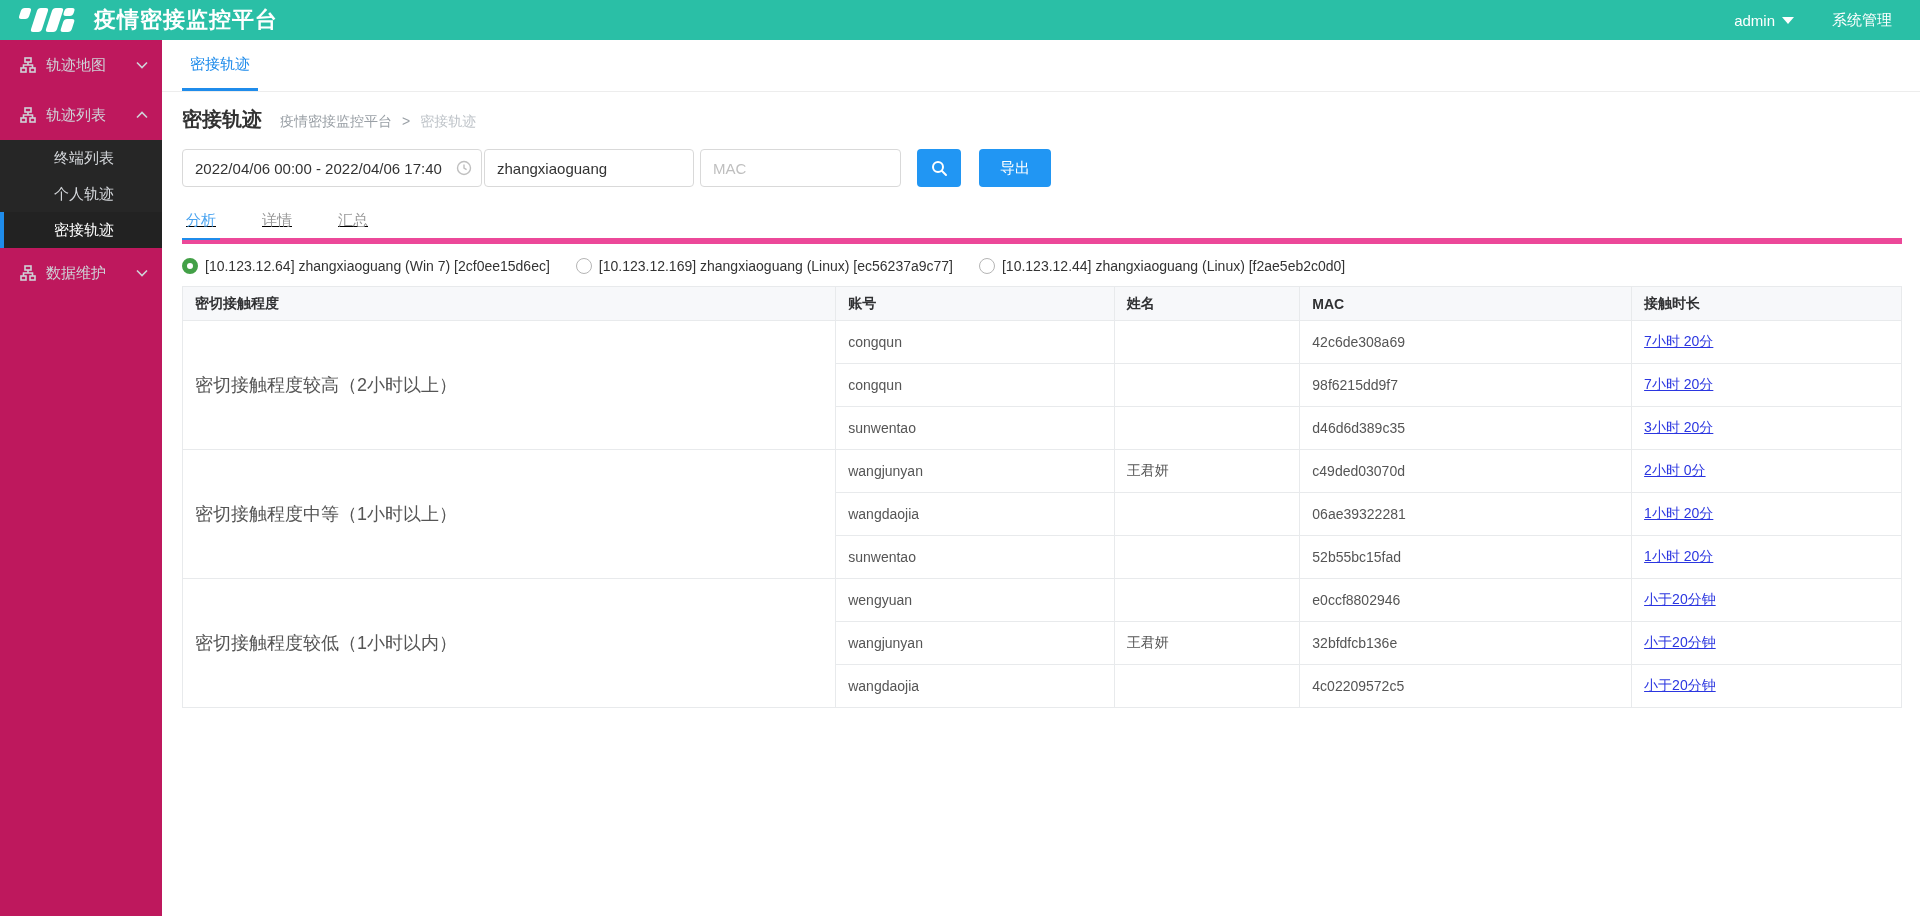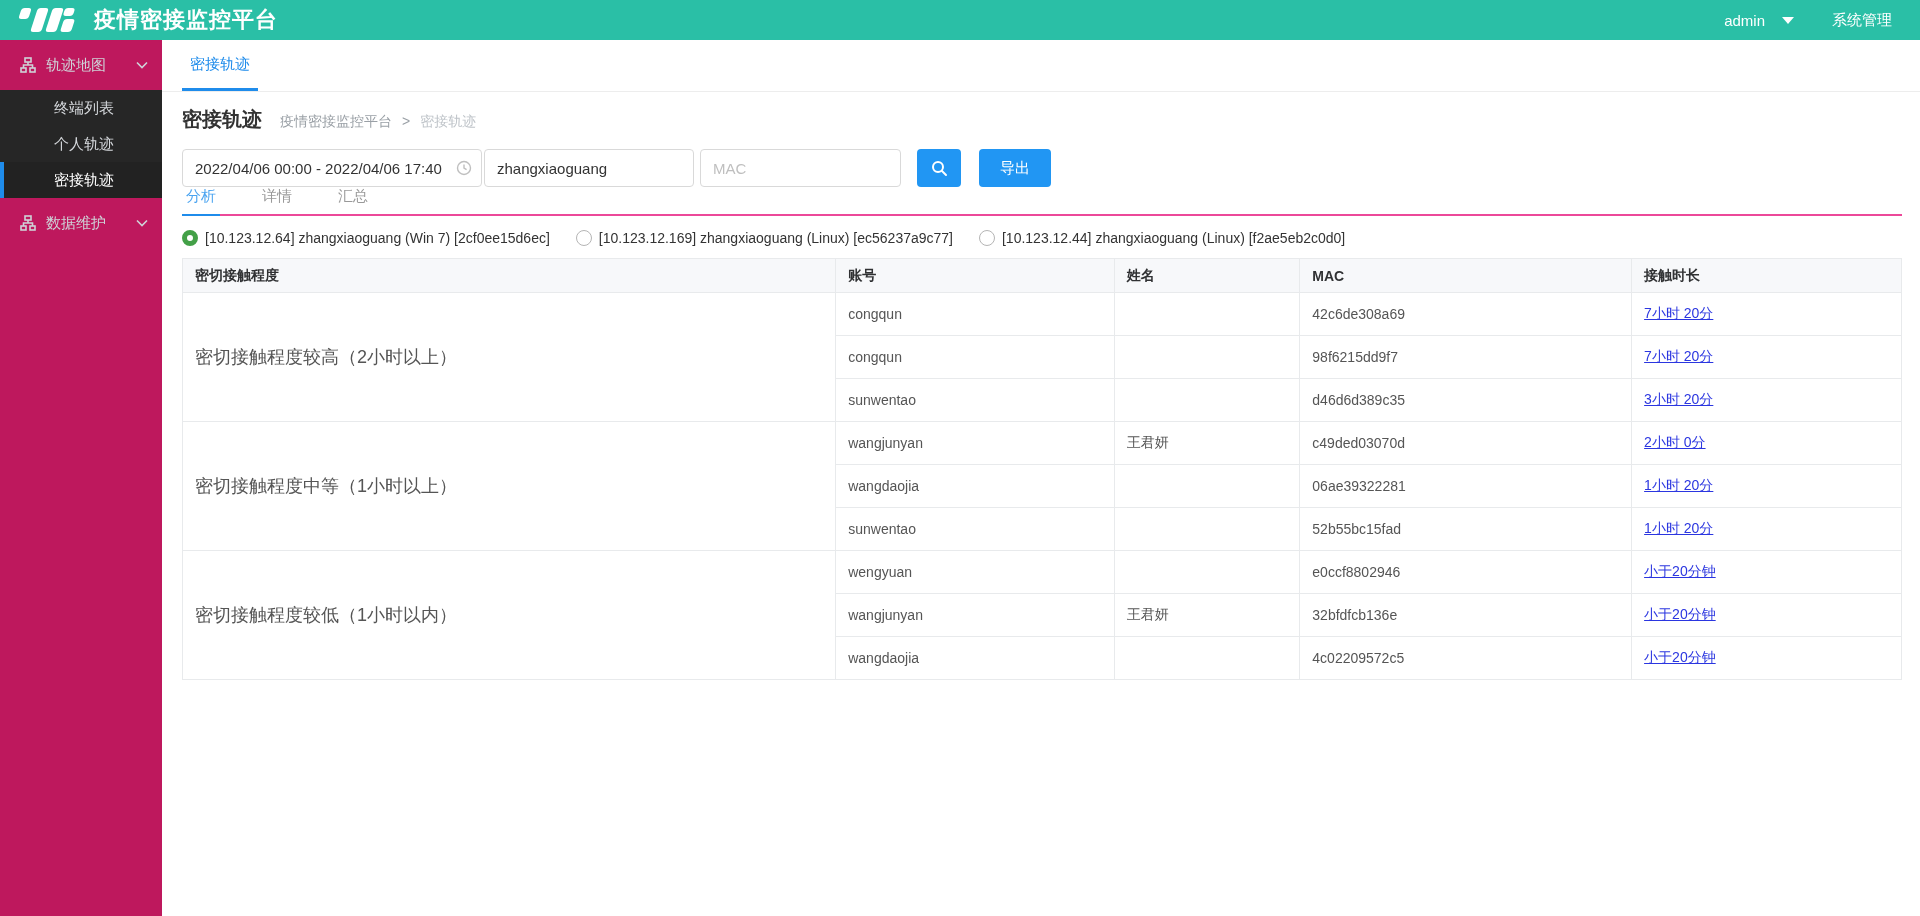--- a/index.html
+++ b/index.html
@@ -13,21 +13,21 @@
   .brand { display:flex; align-items:center; gap:14px; }
   .logo { position:relative; width:62px; height:26px; }
   .logo span { position:absolute; background:#fff; border-radius:3px; transform:skewX(-18deg); }
   .logo .p1 { left:2px;  top:1px;  width:10px; height:11px; }
   .logo .p2 { left:16px; top:1px;  width:11px; height:24px; }
   .logo .p3 { left:31px; top:1px;  width:11px; height:24px; }
   .logo .p4 { left:46px; top:1px;  width:10px; height:8px;  }
   .logo .p5 { left:44px; top:12px; width:11px; height:13px; }
   .app-title { color:#fff; font-size:22px; font-weight:bold; letter-spacing:1px; }
   .topbar-right { display:flex; align-items:center; gap:38px; color:#fff; font-size:15px; }
-  .user { display:flex; align-items:center; gap:17px; cursor:pointer; }
+  .user { display:flex; align-items:center; gap:7px; cursor:pointer; }
   .caret { width:0; height:0; border-left:6px solid transparent;
     border-right:6px solid transparent; border-top:7px solid #fff; }
   .sys { color:#fff; cursor:pointer; }
 
   
   .shell { flex:1; display:flex; min-height:0; }
   .sidebar { width:162px; background:#be185d; flex:0 0 auto; color:#cfd3d8; font-size:15px; }
   .menu-item { height:50px; display:flex; align-items:center; padding:0 14px 0 20px;
     cursor:pointer; gap:10px; }
   .menu-item .mi-label { flex:1; }
@@ -58,21 +58,21 @@
   .date-wrap { position:relative; width:300px; margin-right:2px; }
   .date-wrap .ipt { width:100%; padding-right:34px; }
   .clock-icon { position:absolute; right:10px; top:50%; transform:translateY(-50%); display:flex; }
   .ipt.account { width:210px; margin-right:6px; }
   .ipt.mac { width:201px; margin-right:16px; }
   .btn { height:38px; background:#2196f3; color:#fff; border:none; border-radius:4px;
     font-size:15px; cursor:pointer; font-family:inherit; }
   .btn.search { width:44px; display:flex; align-items:center; justify-content:center; margin-right:18px; }
   .btn.export { width:72px; }
 
-  .subtabs { margin-top:0; display:flex; border-bottom:2px solid #ec4899; }
+  .subtabs { margin-top:24px; display:flex; border-bottom:6px solid #ec4899;text-decoration:underline; }
   .subtab { font-size:15px; color:#999; padding:0 4px 8px 4px; margin-right:38px;
     cursor:pointer; margin-bottom:-2px; border-bottom:2px solid transparent; }
   .subtab.active { color:#4ba4f0; border-bottom-color:#1f8ceb; }
 
   .radios { margin-top:14px; display:flex; align-items:center; gap:26px; font-size:14px; color:#333; }
   .radio { display:flex; align-items:flex-end; gap:7px; cursor:pointer; }
   .rdot { width:16px; height:16px; border-radius:50%; background:#fff; border:1px solid #b5b5b5; flex:0 0 auto; }
   .rdot.checked { border:5px solid #43a047; }
 
   table.ct { margin-top:12px; width:100%; border-collapse:collapse; font-size:14px; }
@@ -125,20 +125,38 @@
             </svg>
         </span>
         <span class="mi-label">轨迹地图</span>
         <span class="chev">
           <svg width="12" height="8" viewBox="0 0 12 8">
               <polyline points="1,1.5 6,6.5 11,1.5" fill="none" stroke="#cfd3d8" stroke-width="1.6"></polyline>
             </svg>
         </span>
       </div>
 
+      <div class="menu-item">
+        <span class="mi-icon">
+          <svg width="16" height="16" viewBox="0 0 16 16">
+              <g fill="none" stroke="#cfd3d8" stroke-width="1.6">
+                <rect x="5" y="1" width="6" height="4"></rect>
+                <rect x="1" y="11" width="5" height="4"></rect>
+                <rect x="10" y="11" width="5" height="4"></rect>
+                <path d="M8 5v3M3.5 11V8h9v3"></path>
+              </g>
+            </svg>
+        </span>
+        <span class="mi-label">轨迹列表</span>
+        <span class="chev">
+          <svg width="12" height="8" viewBox="0 0 12 8">
+              <polyline points="1,6.5 6,1.5 11,6.5" fill="none" stroke="#cfd3d8" stroke-width="1.6"></polyline>
+            </svg>
+        </span>
+      </div>
 
       <div class="submenu">
         <div class="sub-item">终端列表</div>
         <div class="sub-item">个人轨迹</div>
         <div class="sub-item active">密接轨迹</div>
       </div>
 
       <div class="menu-item">
         <span class="mi-icon">
           <svg width="16" height="16" viewBox="0 0 16 16">

